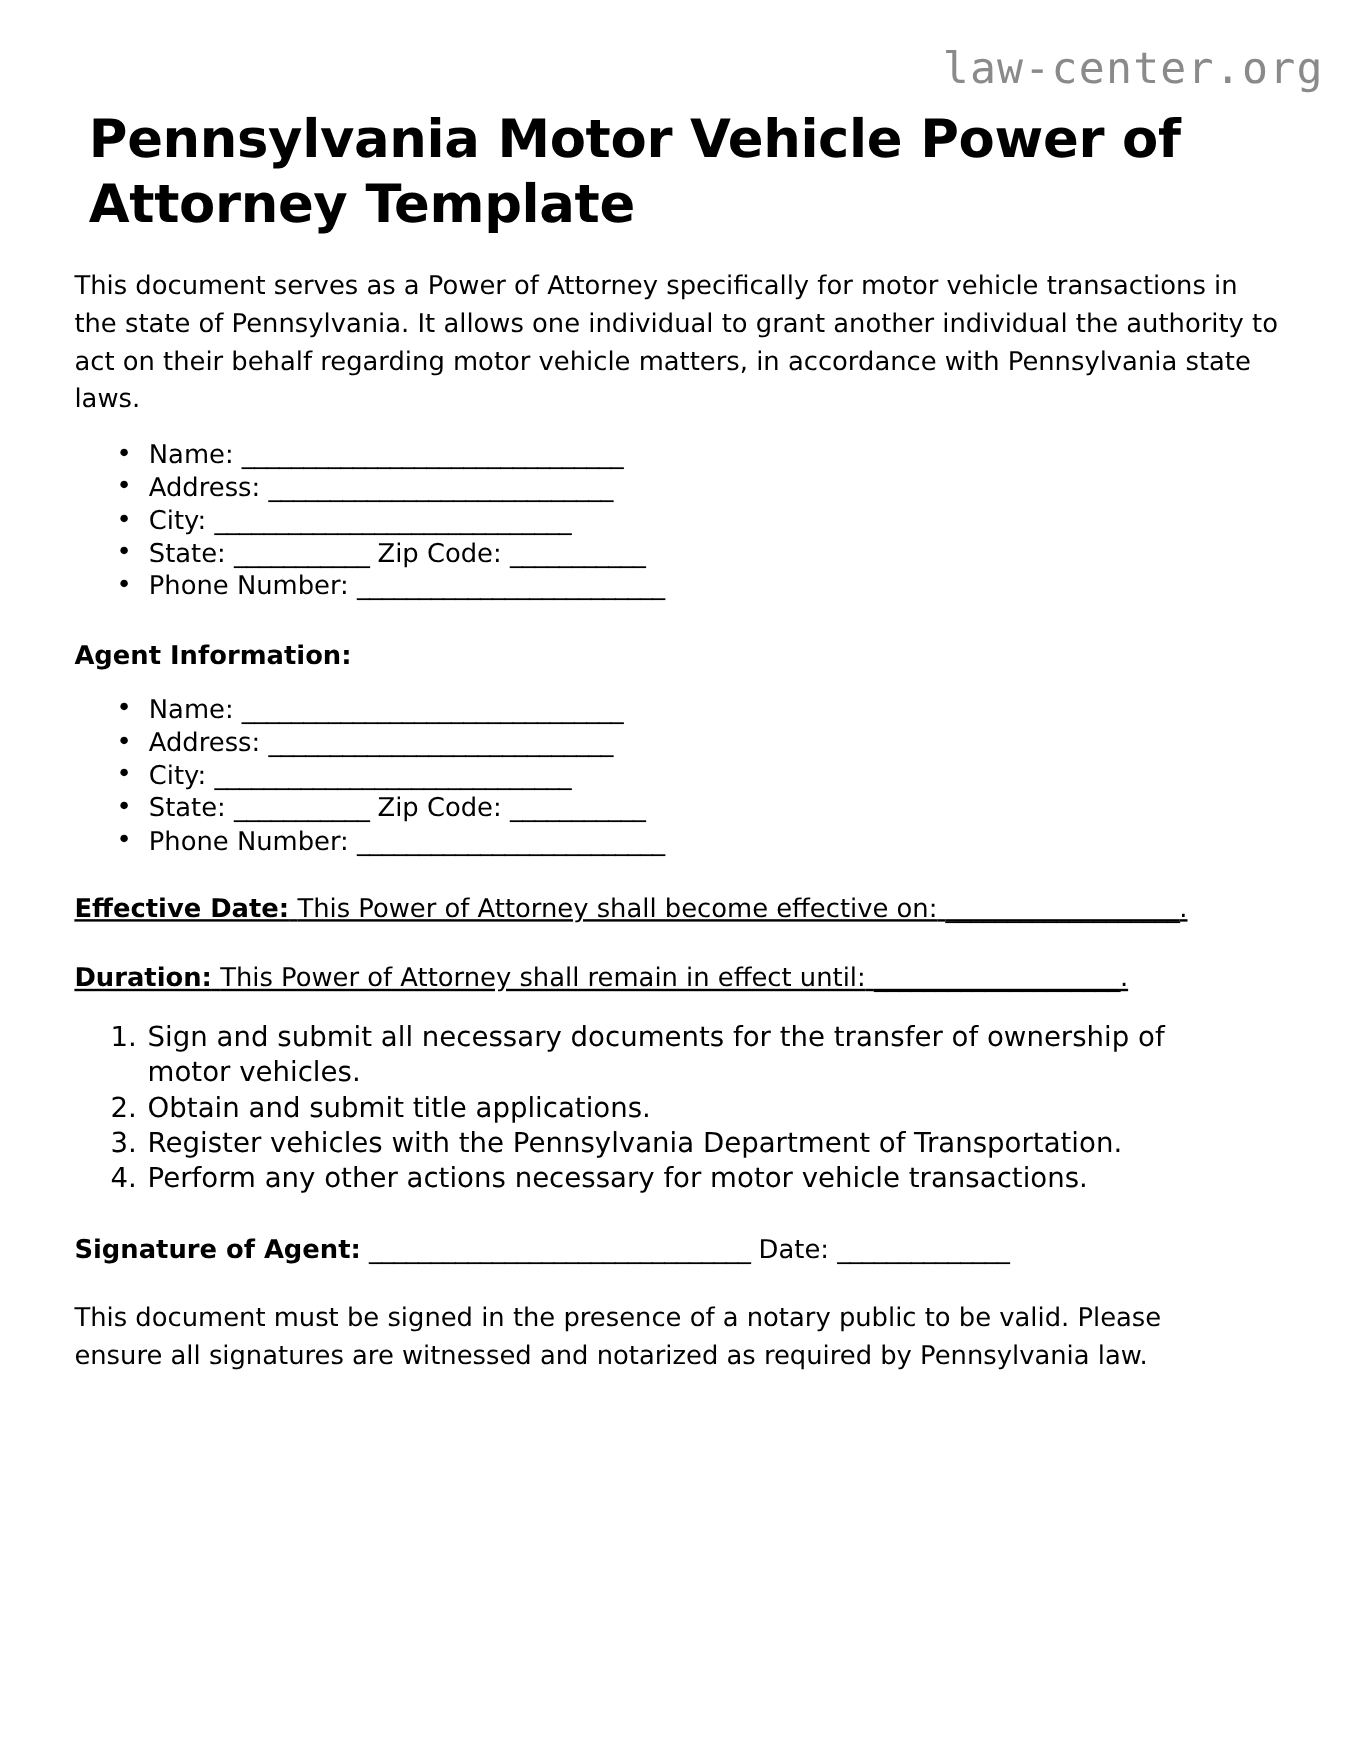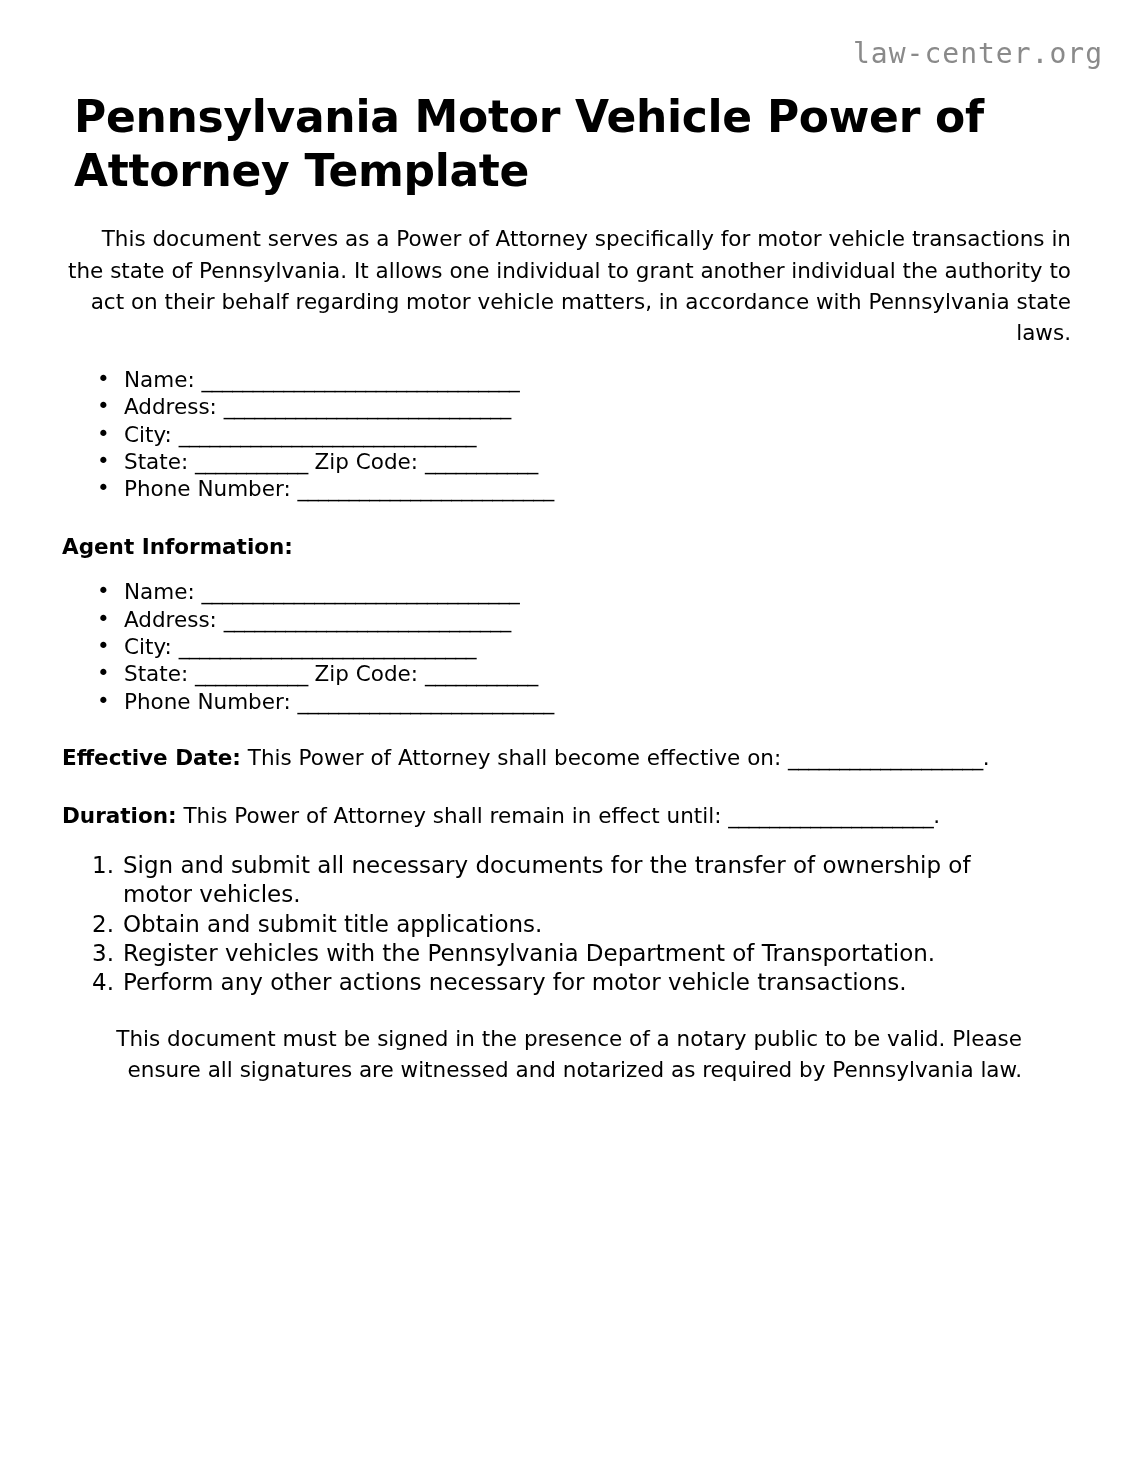--- a/index.html
+++ b/index.html
@@ -23,21 +23,21 @@
     box-sizing: border-box;
     padding: 0 62px;
   }
 
   
   .watermark {
     position: absolute;
     top: 28px;
     right: 30px;
     font-family: "DejaVu Sans Mono", monospace;
-    font-size: 28px;
+    font-size: 36px;
     letter-spacing: 1px;
     color: #8a8a8a;
     white-space: nowrap;
     line-height: 1;
   }
 
   
   .doc-title {
     margin: 12px;
     padding-top: 78px;
@@ -47,21 +47,20 @@
     letter-spacing: -0.3px;
     max-width: 960px;
   }
 
   
   .para {
     font-size: 21.5px;
     line-height: 1.45;
     margin: 26px 0 0 0;
     max-width: 1012px;
-    text-align: right;
   }
 
   .para.closing {
     max-width: 960px;
   }
 
   h2.section-heading {
     font-size: 21.5px;
     font-weight: bold;
     margin: 30px 0 0 0;
@@ -93,20 +92,21 @@
     font-family: "DejaVu Sans", sans-serif;
     letter-spacing: -0.5px;
   }
 
   
   .statement {
     font-size: 21.5px;
     line-height: 1.45;
     margin: 27px 0 0 0;
     max-width: 1012px;
+    text-decoration: underline;
   }
   .statement b { font-weight: bold; }
 
   
   ol.powers-list {
     list-style: none;
     counter-reset: power;
     margin: 20px 0 0 0;
     padding: 0 0 0 30px;
   }
@@ -168,16 +168,17 @@
 
 
   <ol class="powers-list">
     <li>Sign and submit all necessary documents for the transfer of ownership of motor vehicles.</li>
     <li>Obtain and submit title applications.</li>
     <li>Register vehicles with the Pennsylvania Department of Transportation.</li>
     <li>Perform any other actions necessary for motor vehicle transactions.</li>
   </ol>
 
 
+  <p class="sig-row"><b>Signature of Agent:</b> <span class="blank">_______________________________</span> <span>Date:</span> <span class="blank">______________</span></p>
 
   <p class="para closing">This document must be signed in the presence of a notary public to be valid. Please ensure all signatures are witnessed and notarized as required by Pennsylvania law.</p>
 
 </div>
 
 </body></html>

